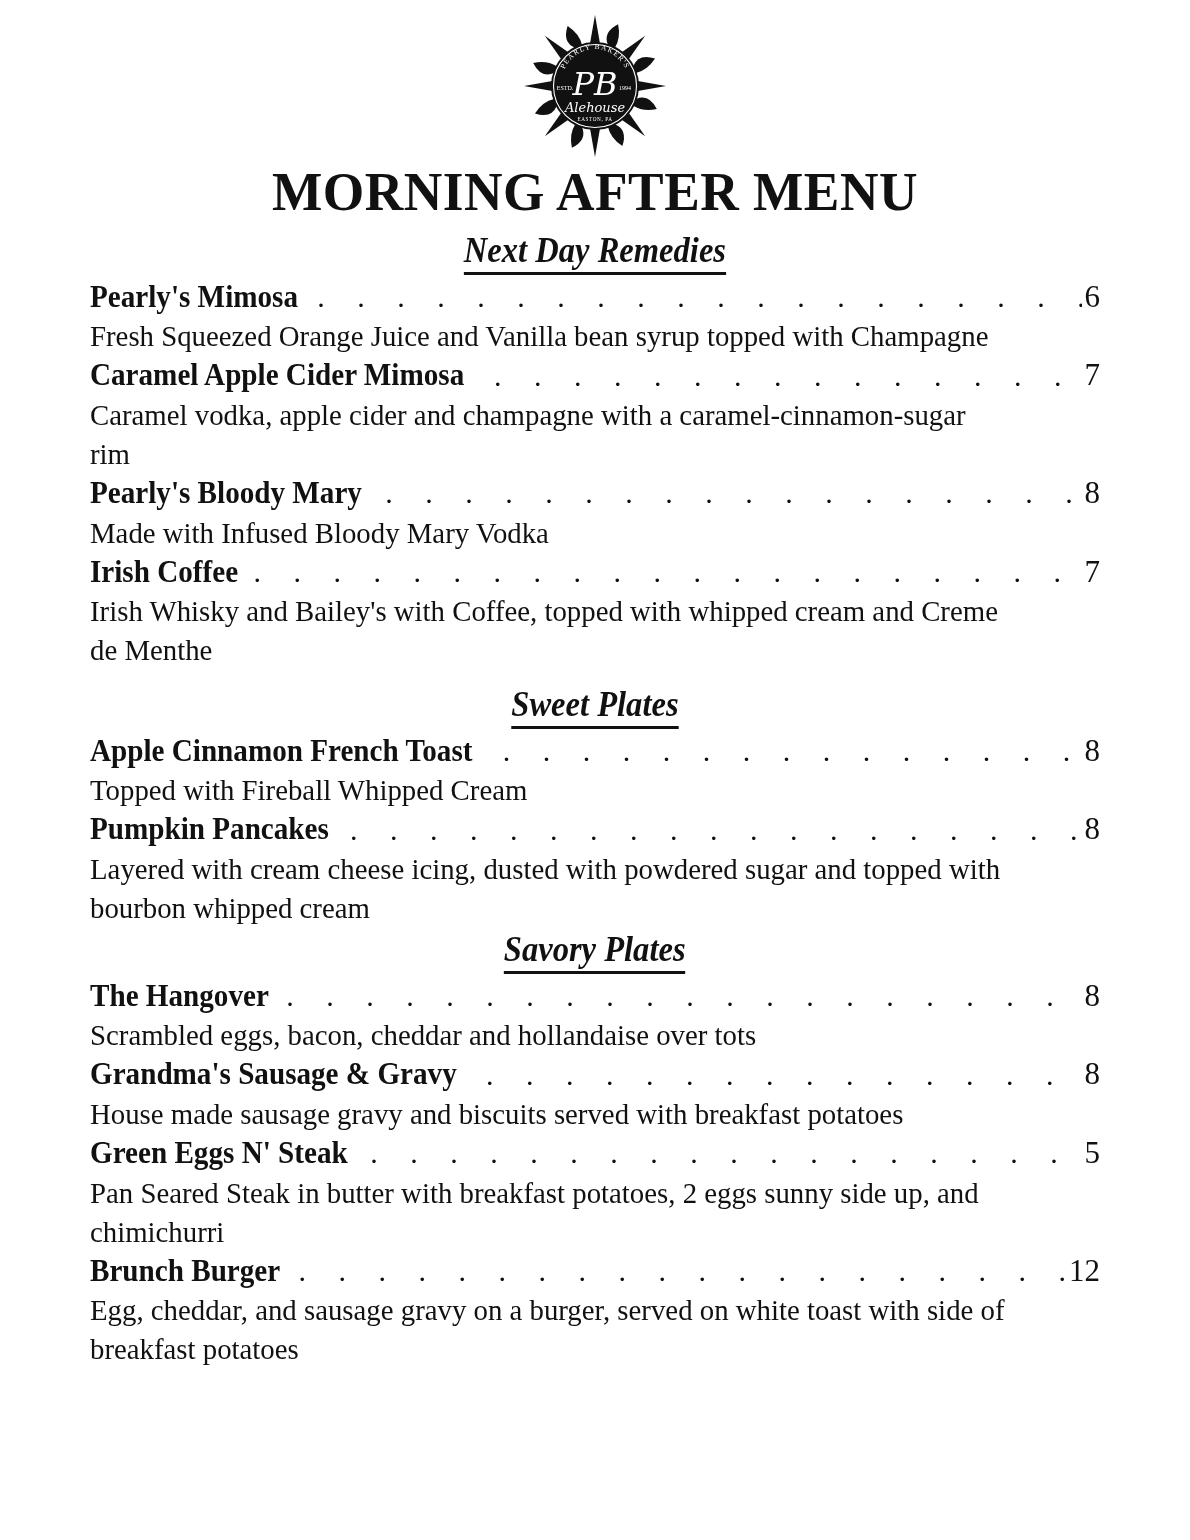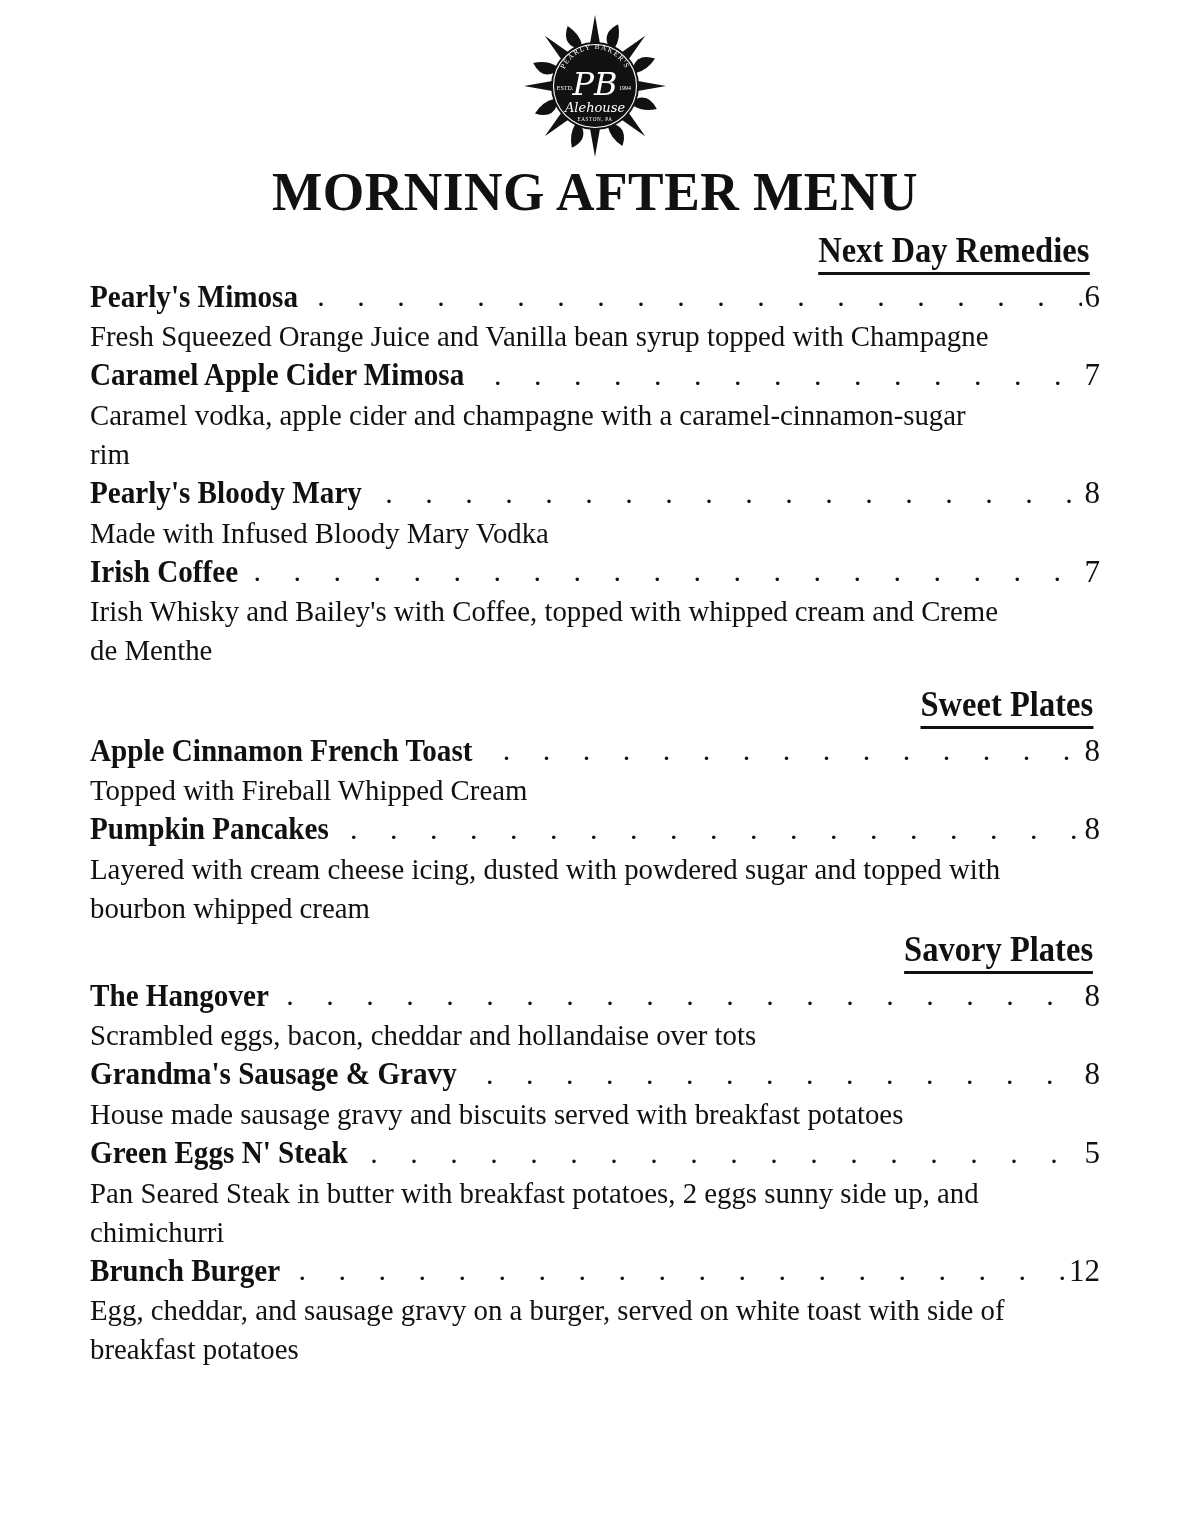--- a/index.html
+++ b/index.html
@@ -43,43 +43,44 @@
     letter-spacing: 0.5px;
     line-height: 1.02;
     margin: 6px 0 0 0;
     transform: scaleX(0.97);
     transform-origin: center;
     white-space: nowrap;
   }
 
   
   .section-head {
-    text-align: right;
+    text-align: center;
     margin: 12px 0 2px 0;
+    font-style: italic;
   }
   .section-head.tight { margin-top: 4px; }
   .section-head.spaced { margin-top: 17px; }
   .section-head span {
     display: inline-block;
     font-weight: 700;
     font-size: 35px;
     line-height: 1.1;
     border-bottom: 3px solid #111111;
     padding-bottom: 1px;
     transform: scaleX(0.93);
     transform-origin: center;
     white-space: nowrap;
   }
 
   
   .item { margin: 0; }
 
   .item-line {
     display: flex;
-    align-items: center;
+    align-items: flex-end;
     width: 100%;
     font-weight: 700;
     font-size: 31px;
     line-height: 1.28;
     white-space: nowrap;
   }
   .item-name {
     transform: scaleX(0.94);
     transform-origin: left center;
     flex: 0 0 auto;

